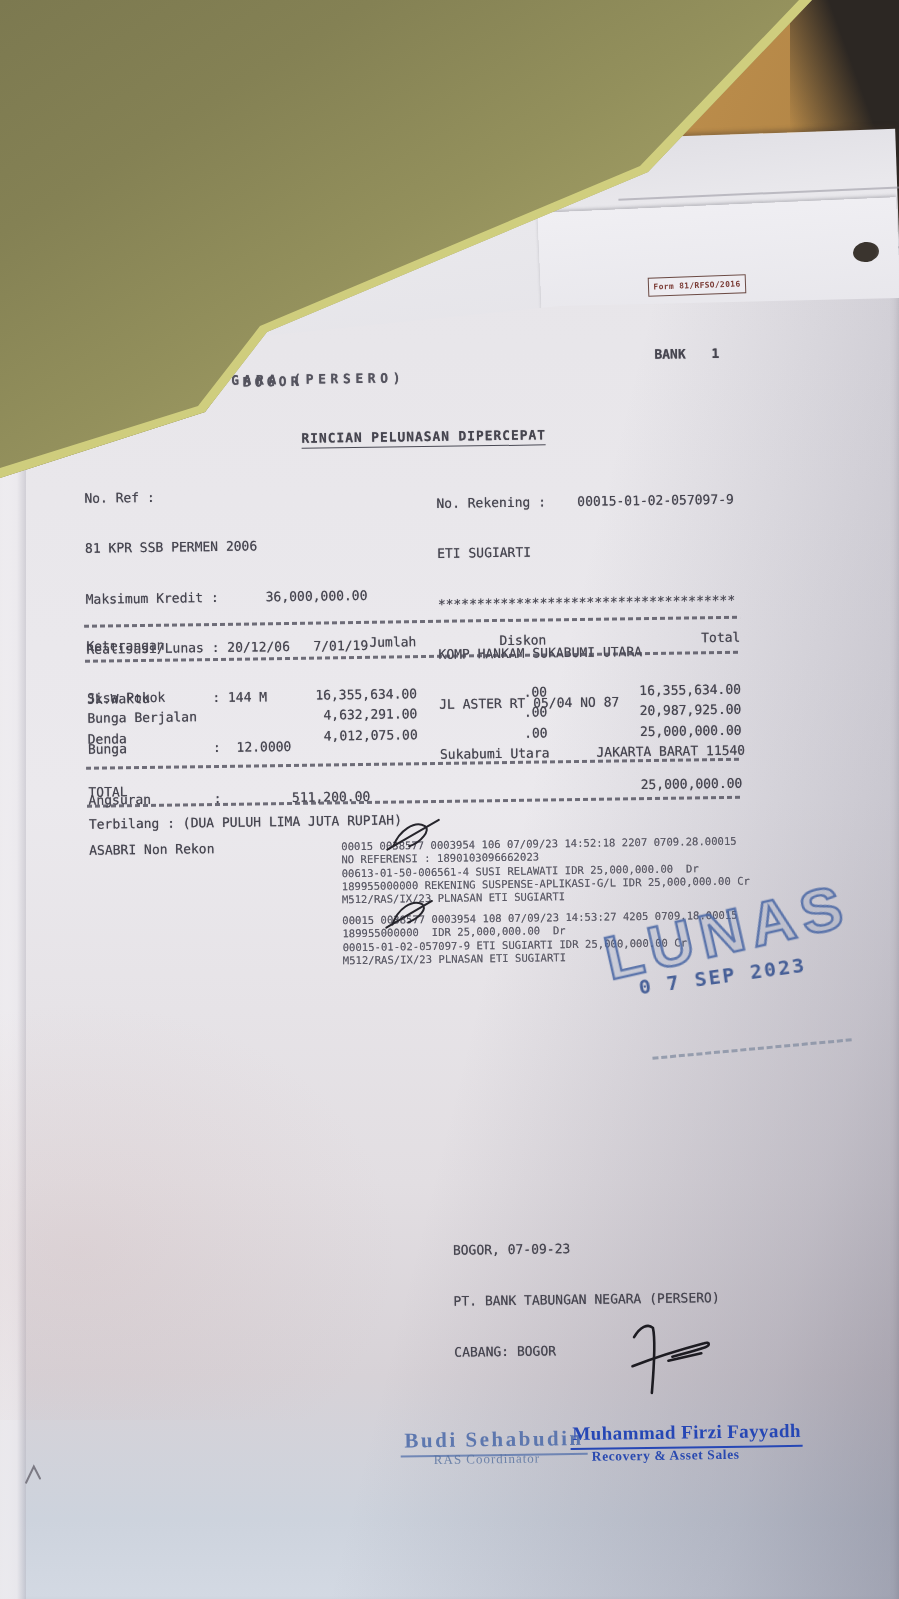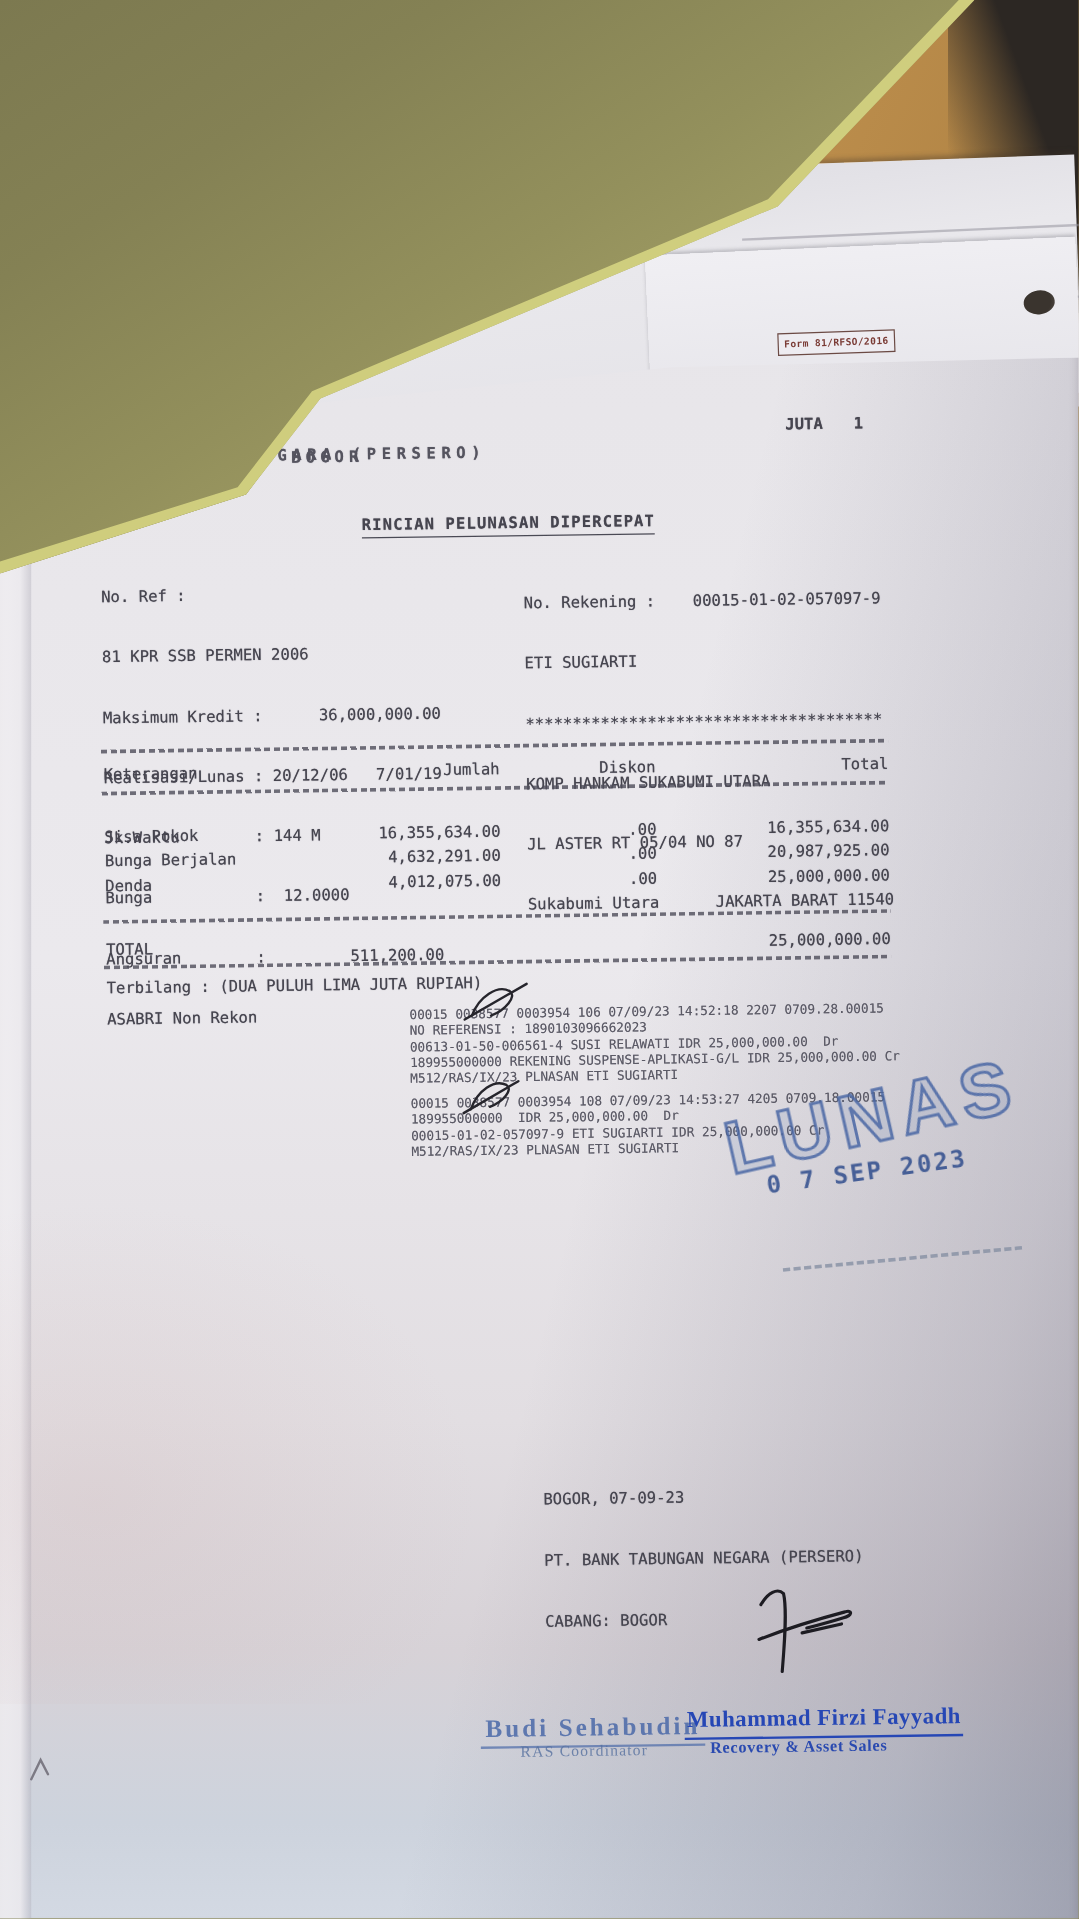--- a/index.html
+++ b/index.html
@@ -94,21 +94,21 @@
 </div>
 <div class="abs" id="punch-hole"></div>
 
 <div class="abs" id="doc-sheet">
   <div class="abs" id="left-sheet-edge"></div>
   <div class="abs" id="shade-lowerleft"></div>
 </div>
 
 <div class="abs" id="doc-content">
 
-  <div class="abs ink ink-b" style="left:660px;top:350px;">JUTA</div>
+  <div class="abs ink ink-b" style="left:660px;top:350px;">BANK</div>
   <div class="abs ink ink-b" style="left:717px;top:350px;">1</div>
 
   <div class="abs ink ink-b faded" style="left:224px;top:370px;letter-spacing:4.6px;">EGARA (PERSERO)</div>
   <div class="abs ink ink-b faded" style="left:248px;top:372px;letter-spacing:4.2px;">BOGOR</div>
 
   <div class="abs ink ink-b" style="left:306px;top:429px;letter-spacing:.9px;border-bottom:1.5px solid #4a4a55;padding-bottom:2px;">RINCIAN PELUNASAN DIPERCEPAT</div>
 
   <div class="abs ink lines" style="left:88px;top:454px;">
     <div>No. Ref :</div>
     <div>81 KPR SSB PERMEN 2006</div>

